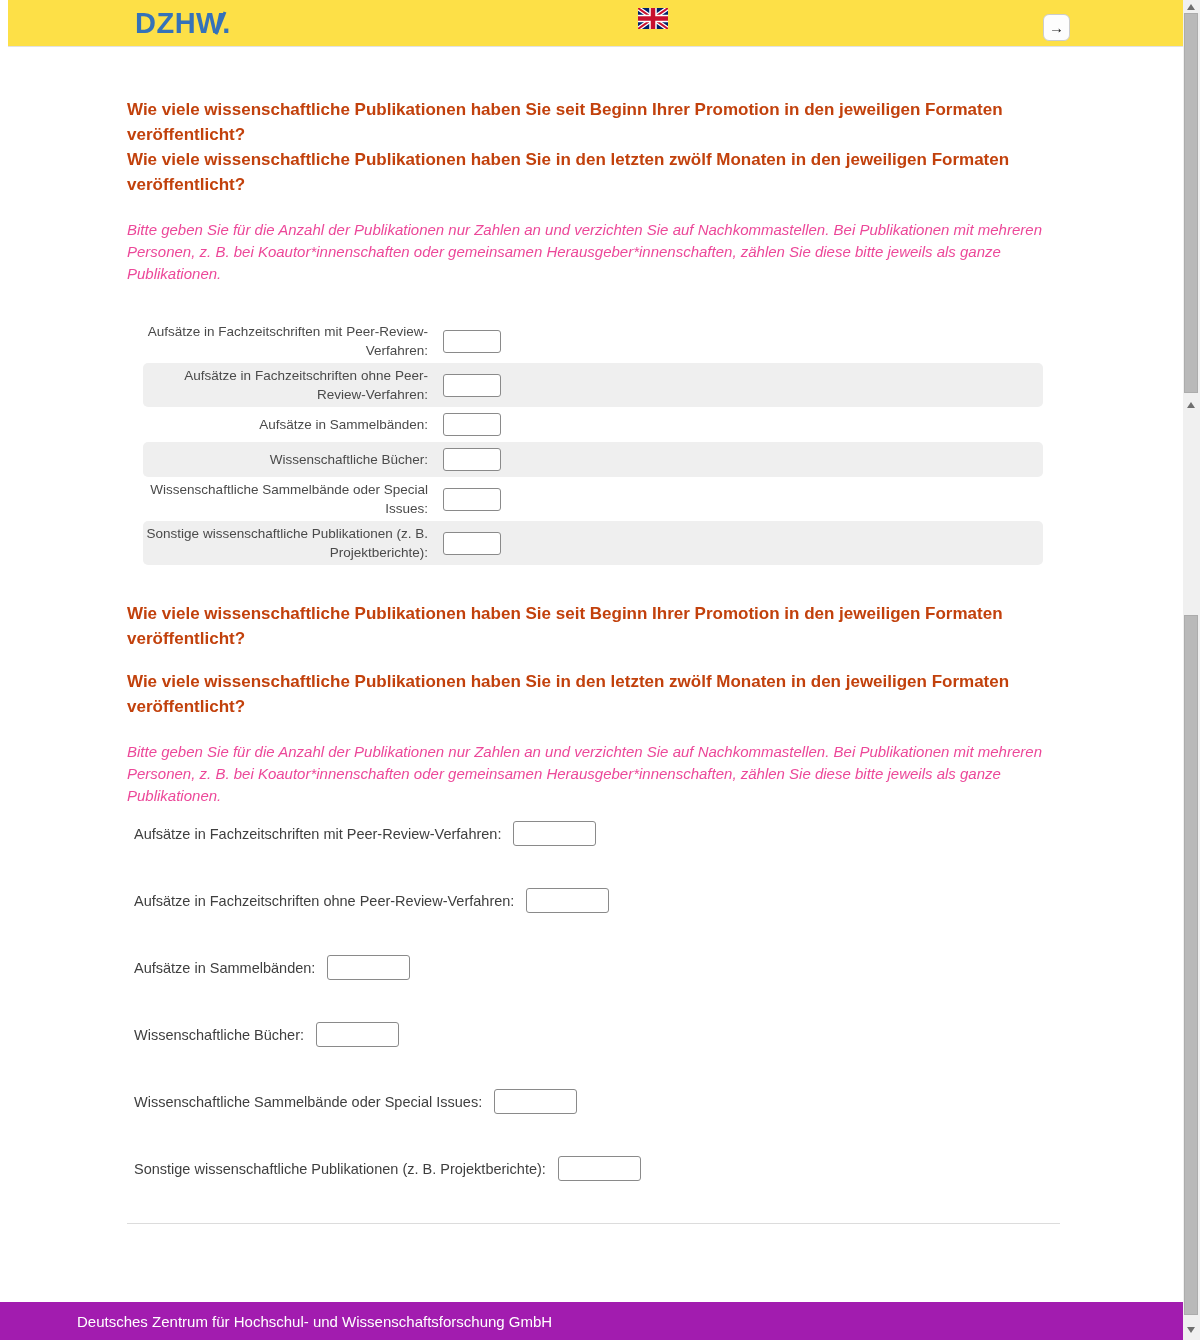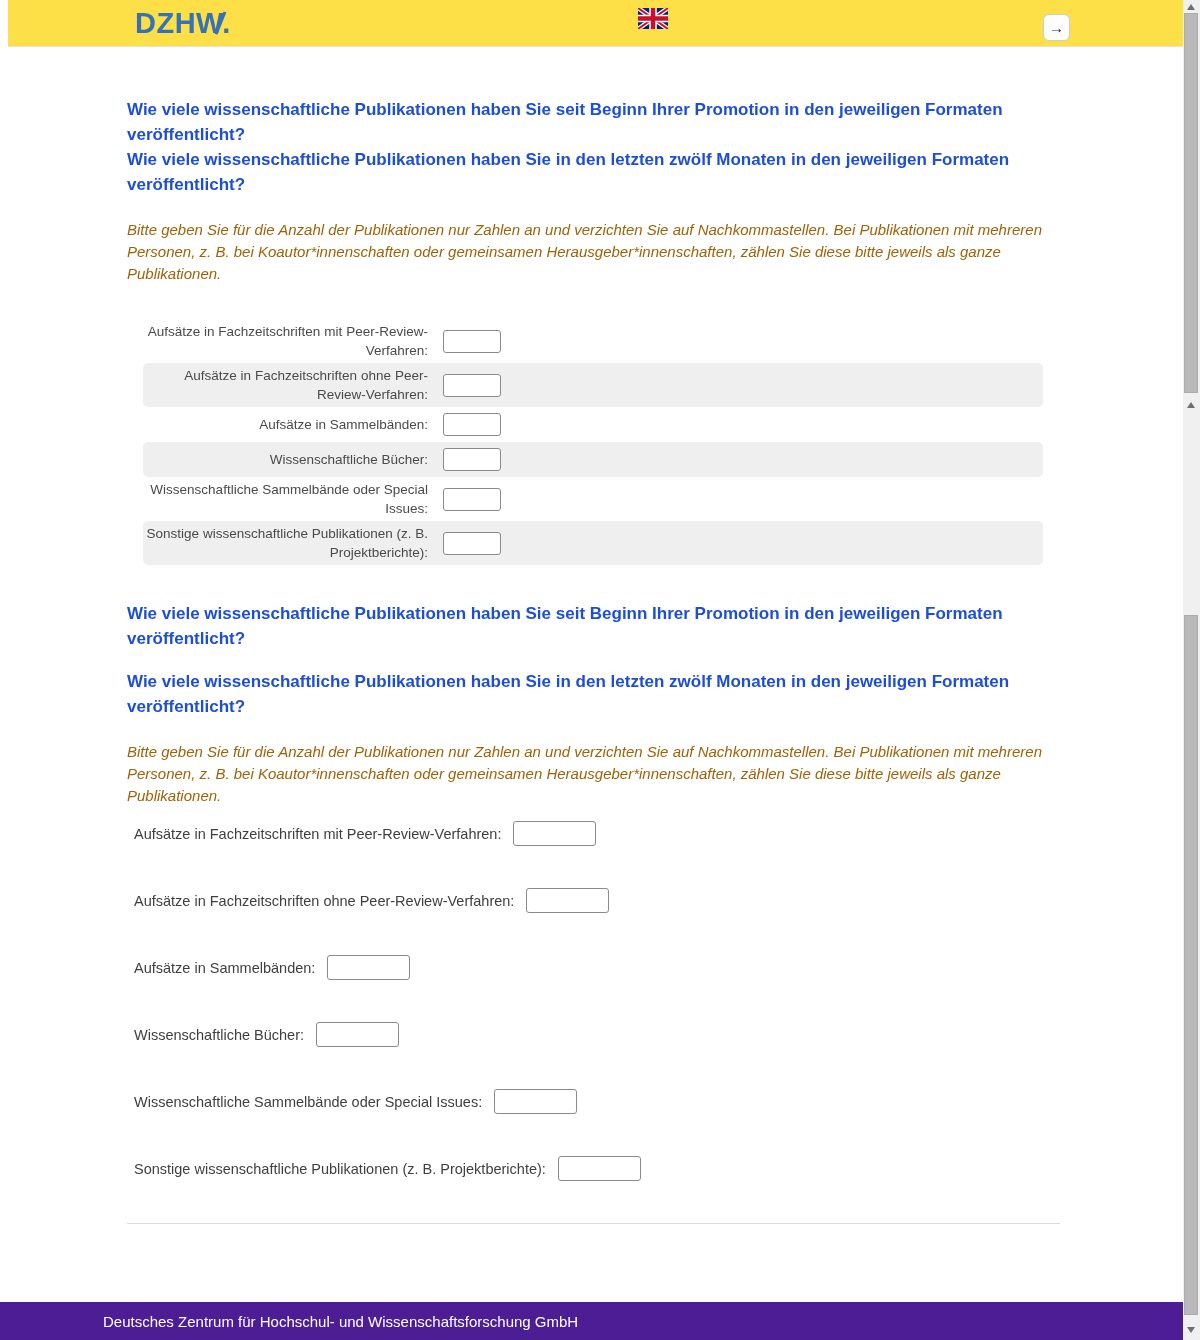--- a/index.html
+++ b/index.html
@@ -44,29 +44,29 @@
     font-size: 15px; font-weight: bold; color: #1a1a1a;
     line-height: 23px; text-align: center; padding: 0;
     cursor: pointer;
   }
 
   
   .main { position: absolute; left: 127px; top: 47px; width: 933px; }
 
   .q-block {
     font-size: 17px; font-weight: bold;
-    line-height: 25px; color: #1d4ed8;
+    line-height: 25px; color: #c2410c;
   }
   .q-block-1 { margin-top: 50px; }
   .q2-block-a { margin-top: 36px; }
   .q2-block-b { margin-top: 18px; }
 
   .instruction {
     font-style: italic; font-size: 15px;
-    line-height: 22px; color: #a16207;
+    line-height: 22px; color: #ec4899;
   }
   .instruction-1 { margin-top: 22px; }
   .instruction-2 { margin-top: 22px; }
 
   
   .form1 { margin-top: 34px; margin-left: 16px; width: 900px; }
   .f1row {
     display: flex; align-items: center;
     min-height: 35px; padding: 3px 0;
     border-radius: 5px;
@@ -105,24 +105,24 @@
     font-size: 16px; font-family: "Liberation Sans", sans-serif;
     text-align: left; padding: 0 10px;
     cursor: pointer;
   }
   .nav-btn + .nav-btn { margin-left: 1px; }
 
   
   .footer {
     position: absolute; left: 0; top: 1302px;
     width: 1200px; height: 38px;
-    background: #4c1d95;
+    background: #a21caf;
     color: #ffffff; font-size: 15px;
     display: flex; align-items: center;
-    padding-left: 103px;
+    padding-left: 77px;
   }
 
   
   .scroll-rail {
     position: absolute; right: 0; top: 0;
     width: 17px; height: 1340px;
     background: #f0f0f0; z-index: 20;
   }
   .scroll-thumb {
     position: absolute; left: 1px; width: 14px;

